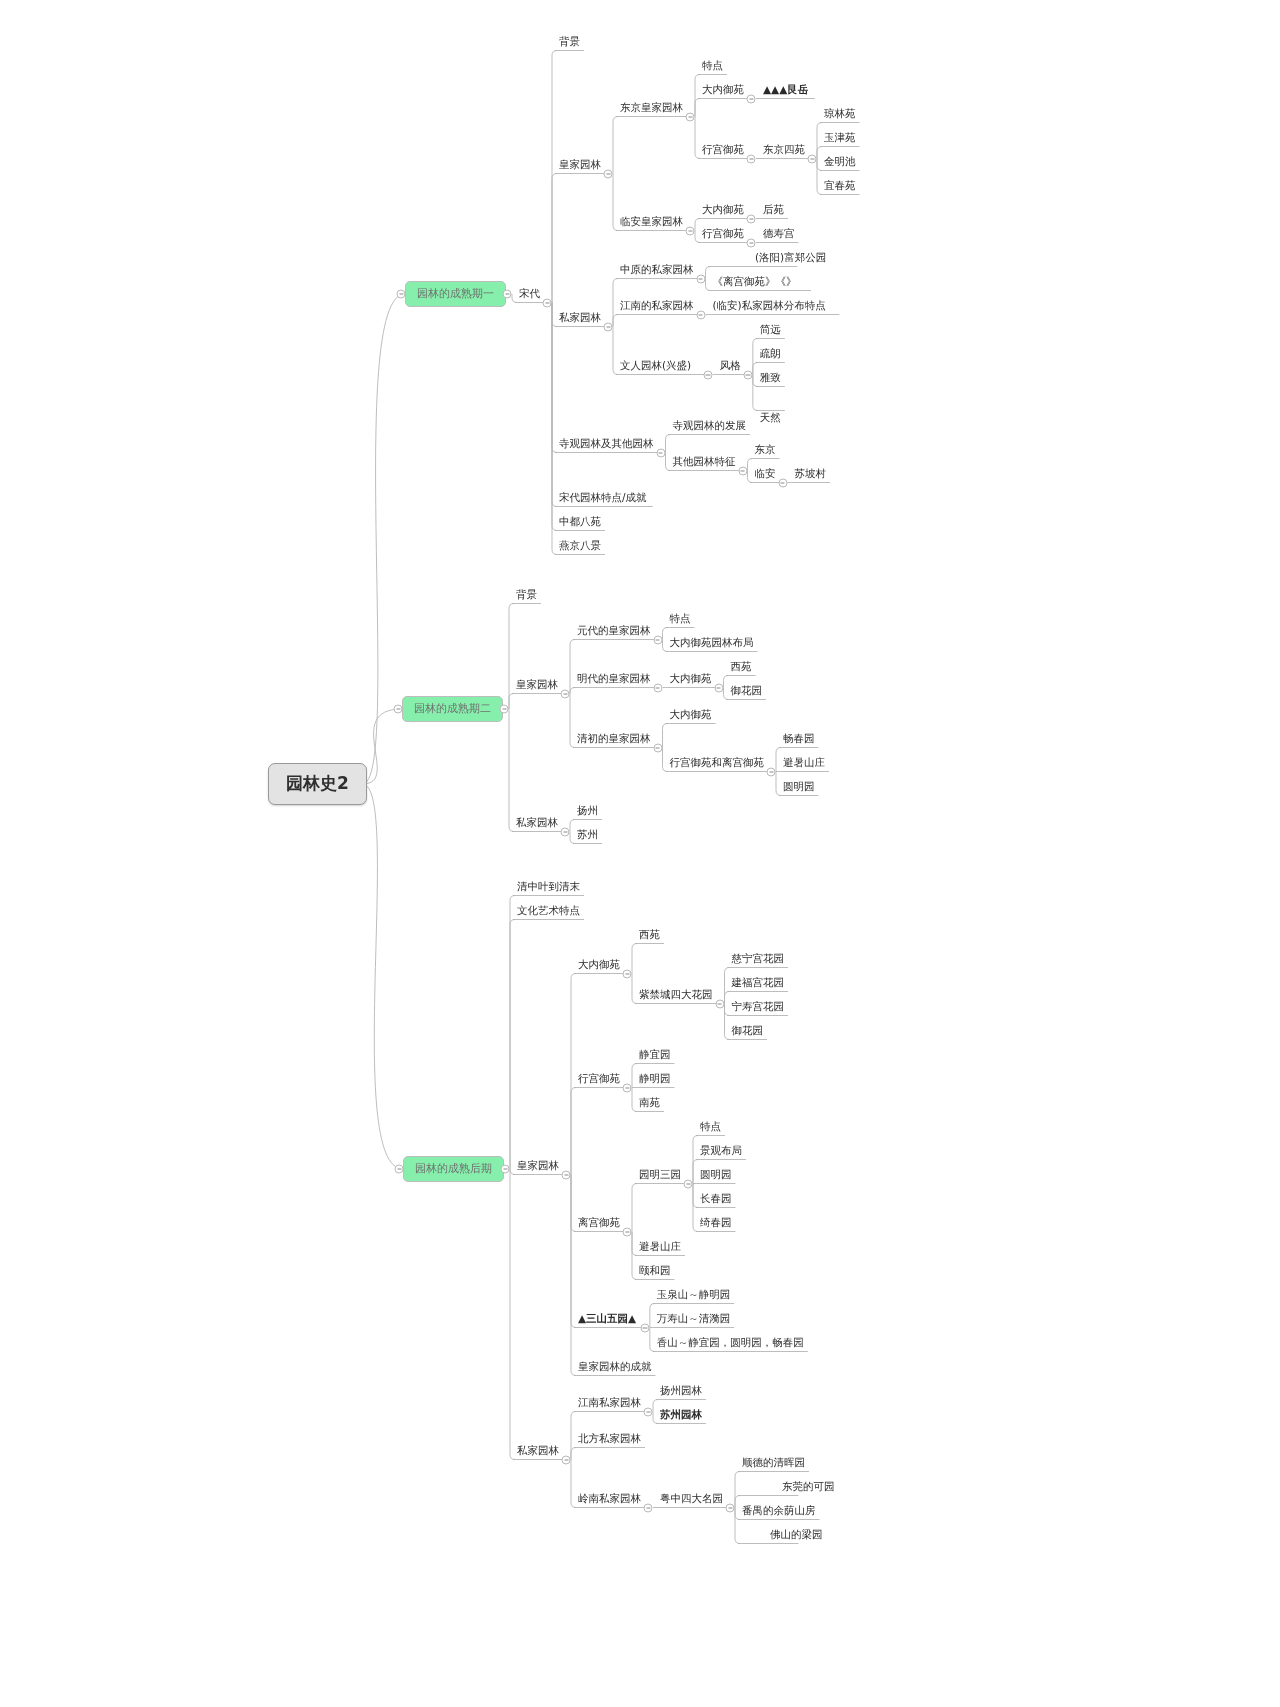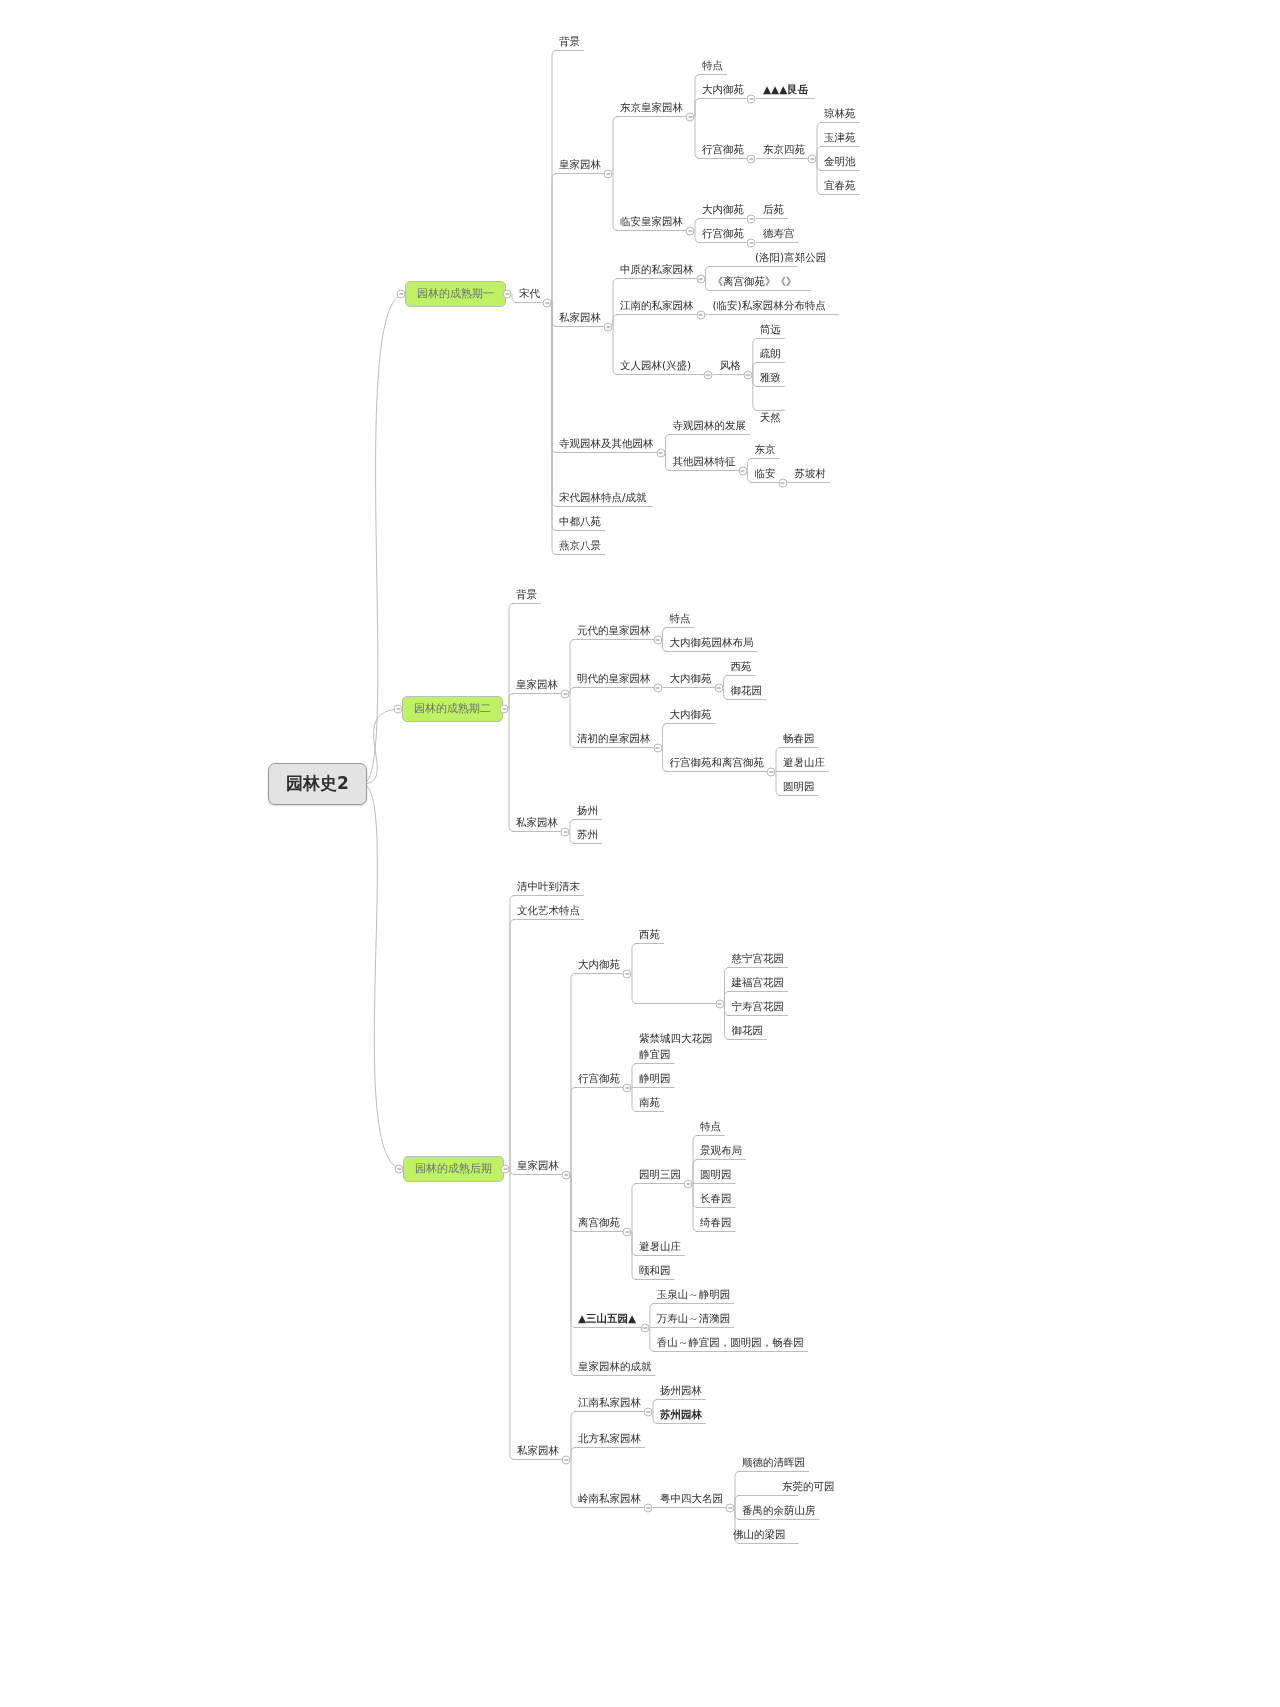--- a/index.html
+++ b/index.html
@@ -29,21 +29,21 @@
     color:#2f2f2f;
     background:#e3e3e3;
     border:1px solid #9a9a9a;
     border-radius:7px;
     padding:11px 17px 12px 17px;
     box-shadow:0 1px 2px rgba(0,0,0,.18);
   }
   .node.main {
     font-size:11px;
     color:#6f6f6f;
-    background:#bef264;
+    background:#86efac;
     border:1px solid #bdbdbd;
     border-radius:5px;
     padding:6px 11px 7px 11px;
   }
   .node.bold { font-weight:bold; }
   .toggle {
     position:absolute;
     width:9px; height:9px;
     border:1px solid #b9b9b9;
     border-radius:50%;
@@ -375,21 +375,21 @@
       <div class="node" style="left: 573px; top: 835px;">苏州</div>
       <div class="node main" style="left: 403px; top: 1169px;">园林的成熟后期</div>
       <div class="toggle" style="left: 505px; top: 1169px;"></div>
       <div class="node" style="left: 513px; top: 887px;">清中叶到清末</div>
       <div class="node" style="left: 513px; top: 911px;">文化艺术特点</div>
       <div class="node" style="left: 513px; top: 1166px;">皇家园林</div>
       <div class="toggle" style="left: 566px; top: 1174.5px;"></div>
       <div class="node" style="left: 574px; top: 965px;">大内御苑</div>
       <div class="toggle" style="left: 627px; top: 973.5px;"></div>
       <div class="node" style="left: 635px; top: 935px;">西苑</div>
-      <div class="node" style="left: 635px; top: 995px; margin-top: 44px;">紫禁城四大花园</div>
+      <div class="node" style="left: 635px; top: 995px;">紫禁城四大花园</div>
       <div class="toggle" style="left: 719.5px; top: 1003.5px;"></div>
       <div class="node" style="left: 727.5px; top: 959px;">慈宁宫花园</div>
       <div class="node" style="left: 727.5px; top: 983px;">建福宫花园</div>
       <div class="node" style="left: 727.5px; top: 1007px;">宁寿宫花园</div>
       <div class="node" style="left: 727.5px; top: 1031px;">御花园</div>
       <div class="node" style="left: 574px; top: 1079px;">行宫御苑</div>
       <div class="toggle" style="left: 627px; top: 1087.5px;"></div>
       <div class="node" style="left: 635px; top: 1055px;">静宜园</div>
       <div class="node" style="left: 635px; top: 1079px;">静明园</div>
       <div class="node" style="left: 635px; top: 1103px;">南苑</div>
@@ -417,19 +417,19 @@
       <div class="node" style="left: 656px; top: 1391px; text-align: right;">扬州园林</div>
       <div class="node" style="left: 656px; top: 1415px; font-weight: bold;">苏州园林</div>
       <div class="node" style="left: 574px; top: 1439px;">北方私家园林</div>
       <div class="node" style="left: 574px; top: 1499px;">岭南私家园林</div>
       <div class="toggle" style="left: 648px; top: 1507.5px;"></div>
       <div class="node" style="left: 656px; top: 1499px;">粤中四大名园</div>
       <div class="toggle" style="left: 730px; top: 1507.5px;"></div>
       <div class="node" style="left: 738px; top: 1463px;">顺德的清晖园</div>
       <div class="node" style="left: 738px; top: 1487px; margin-left: 40px;">东莞的可园</div>
       <div class="node" style="left: 738px; top: 1511px;">番禺的余荫山房</div>
-      <div class="node" style="left: 729px; top: 1535px;">佛山的梁园</div>
+      <div class="node" style="left: 766px; top: 1535px;">佛山的梁园</div>
       <div class="node root" style="left: 268px; top: 784px;">园林史2</div>
       <div class="toggle" style="left: 401px; top: 294px;"></div>
       <div class="toggle" style="left: 398px; top: 709px;"></div>
       <div class="toggle" style="left: 399px; top: 1169px;"></div>
     </div>
 </div>
 
 </body></html>

